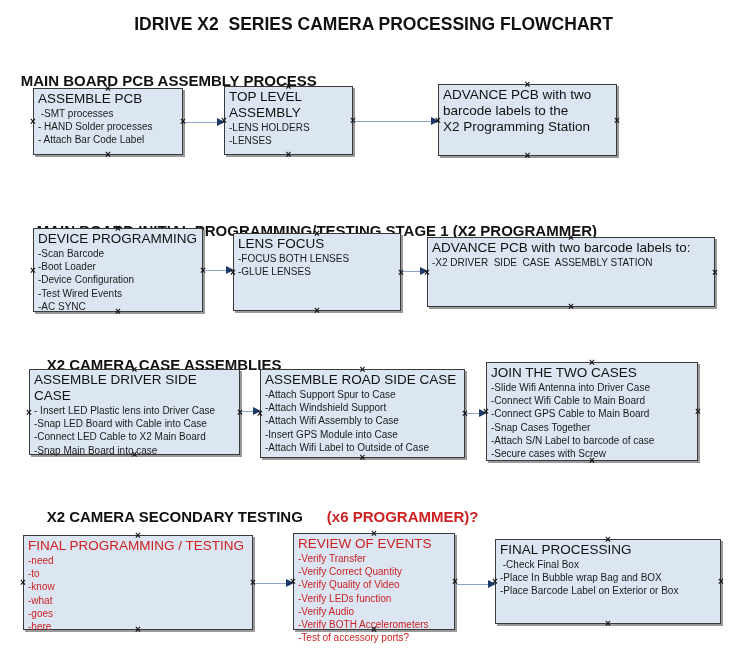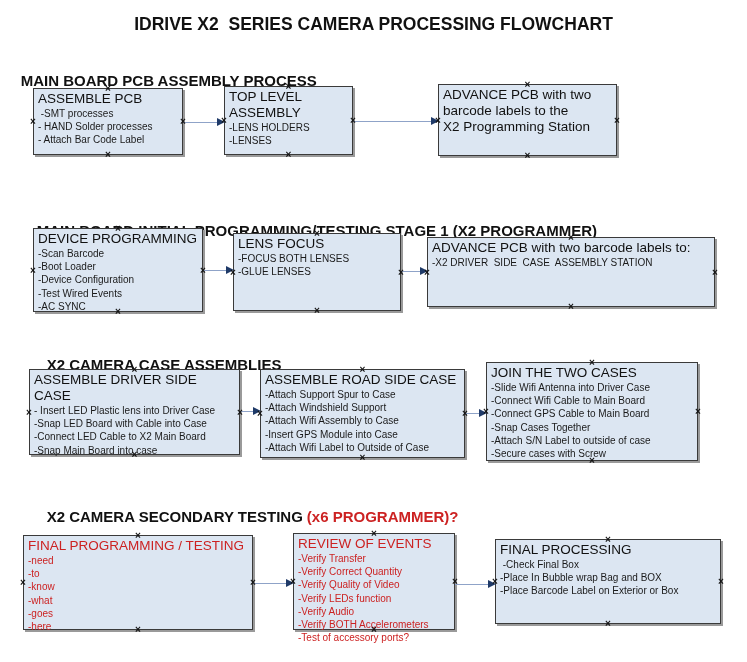--- a/index.html
+++ b/index.html
@@ -17,21 +17,21 @@
     position:absolute; top:14px; left:0; width:747px;
     text-align:center;
     font-size:17.5px; font-weight:bold; color:#111;
     white-space:pre;
   }
   .section-heading {
     position:absolute;
     font-size:15px; font-weight:bold; color:#111;
     white-space:pre;
   }
-  .section-heading .accent { color:var(--accent-red); margin-left:4px; }
+  .section-heading .accent { color:var(--accent-red); margin-left:24px; }
   .fbox {
     position:absolute;
     background:var(--box-fill);
     border:1.6px solid var(--box-border);
     box-shadow:2px 2px 0 #9a9a9a;
     padding:2px 4px 0 4px;
     overflow:visible;
   }
   .box-title {
     font-size:13.5px; font-weight:normal; color:#111;
@@ -191,21 +191,21 @@
     <span class="handle hN">×</span>
     <span class="handle hS">×</span>
     <span class="handle hW">×</span>
     <span class="handle hE">×</span>
     <div class="box-title">JOIN THE TWO CASES</div>
     <div class="box-items">
         <div class="box-item">-Slide Wifi Antenna into Driver Case</div>
         <div class="box-item">-Connect Wifi Cable to Main Board</div>
         <div class="box-item">-Connect GPS Cable to Main Board</div>
         <div class="box-item">-Snap Cases Together</div>
-        <div class="box-item">-Attach S/N Label to outside of case</div>
+        <div class="box-item">-Attach S/N Label to barcode of case</div>
         <div class="box-item">-Secure cases with Screw</div>
       </div>
   </div>
 
   <div class="fbox red" style="left:23px; top:535px; width:230px; height:95px;">
     <span class="handle hN">×</span>
     <span class="handle hS">×</span>
     <span class="handle hW">×</span>
     <span class="handle hE">×</span>
     <div class="box-title">FINAL PROGRAMMING / TESTING</div>

